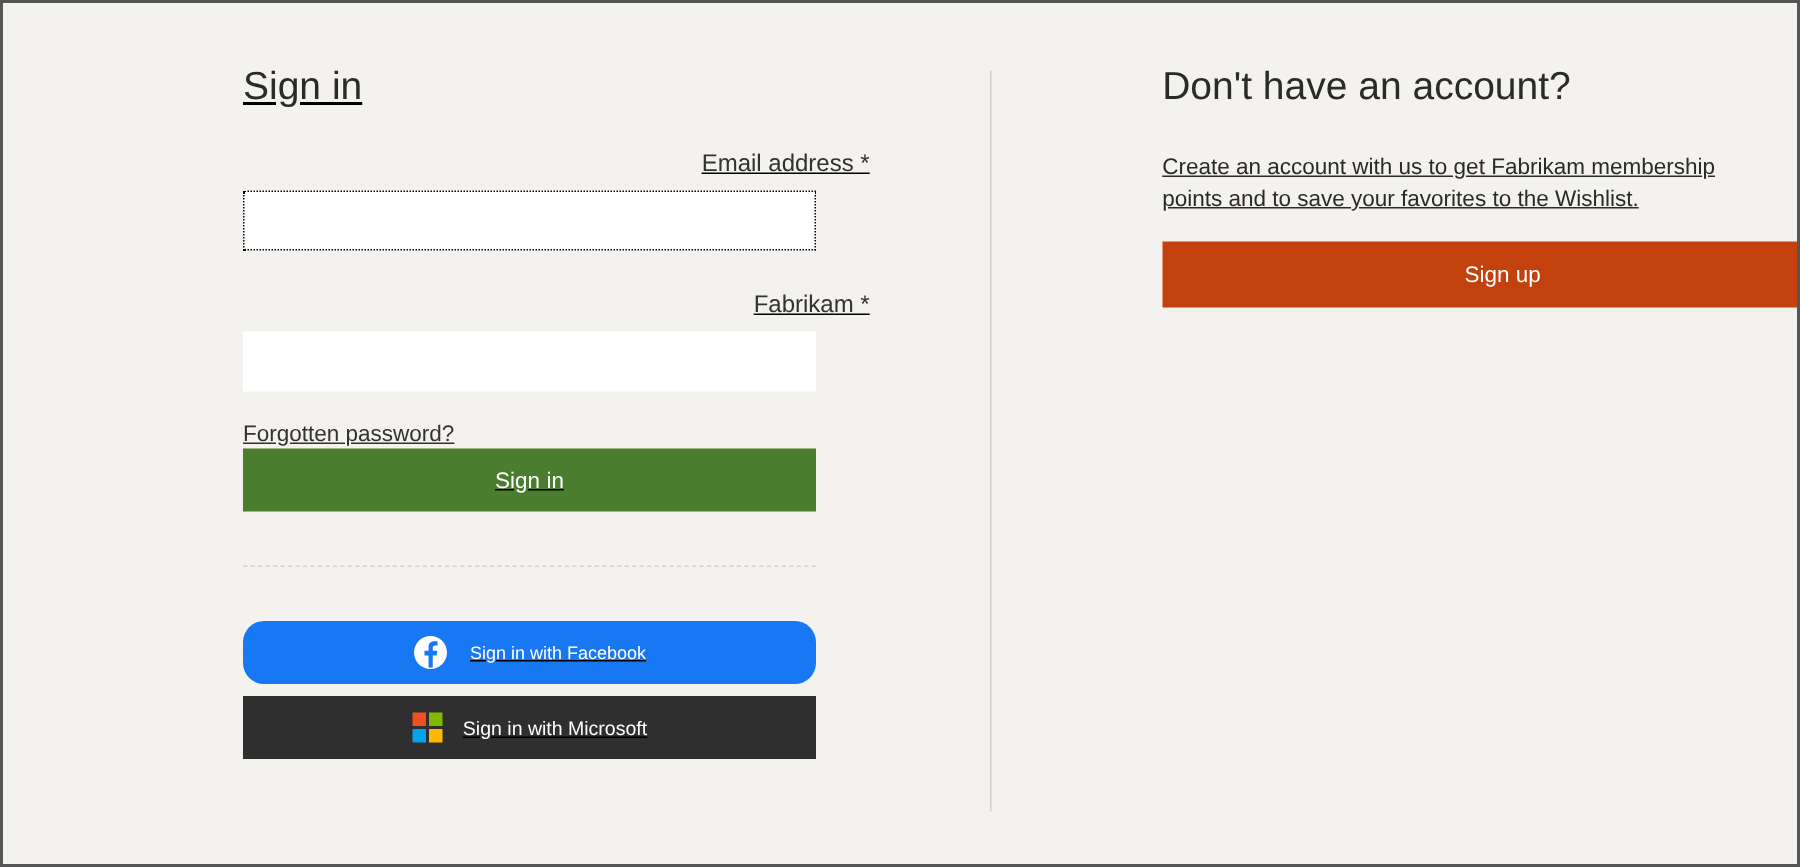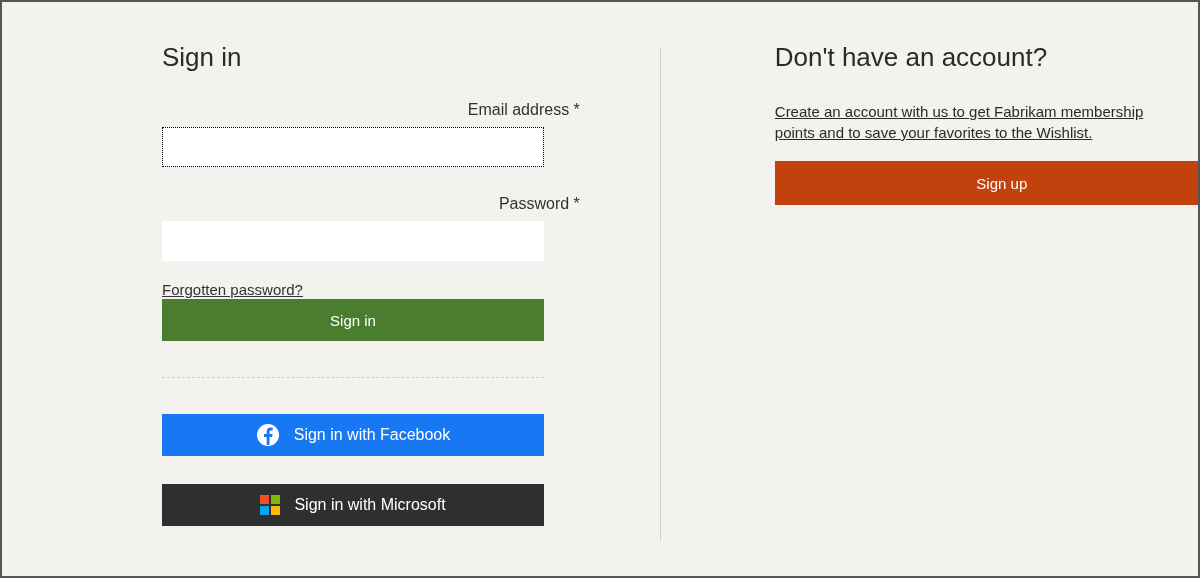--- a/index.html
+++ b/index.html
@@ -19,20 +19,21 @@
     .container {
       background: #f4f2ee;
       width: 100%;
       height: 100%;
       display: flex;
       position: relative;
     }
     .left-panel {
       width: 55%;
       padding: 40px 80px 18px 160px;
+      text-decoration: underline;
     }
     .right-panel {
       width: 45%;
       padding: 40px 40px 42px 115px;
     }
     .divider {
       position: absolute;
       left: 55%;
       top: 45px;
       bottom: 35px;
@@ -88,26 +89,27 @@
       display: flex;
       align-items: center;
       justify-content: center;
       gap: 14px;
     }
     .btn-primary {
       background: #4b7d2f;
     }
     .btn-facebook {
       background: #1877f2;
-      margin-bottom: 28px;
-      font-size: 16px;
+      margin-bottom: 8px;
+      font-size: 12px;
+      border-radius: 14px;
     }
     .btn-microsoft {
       background: #2f2f2f;
-      font-size: 16px;
+      font-size: 13px;
     }
     .btn-signup {
       width: 454px;
       height: 44px;
       background: #c2410c;
     }
     .hr-dotted {
       width: 382px;
       border: none;
       border-top: 1px dashed #d0cfcb;
@@ -144,21 +146,21 @@
 <body>
 
 <div class="container">
 
   <div class="left-panel">
     <h1 class="heading">Sign in</h1>
 
     <label class="label">Email address *</label>
     <input type="text" class="input-email" value="" style="">
 
-    <label class="label">Password *</label>
+    <label class="label">Fabrikam *</label>
     <input type="password" class="input-password" value="" style="">
 
     <a href="#" class="forgot-link">Forgotten password?</a>
 
     <button class="btn btn-primary">
       <span>Sign in</span>
     </button>
 
     <hr class="hr-dotted">
 

